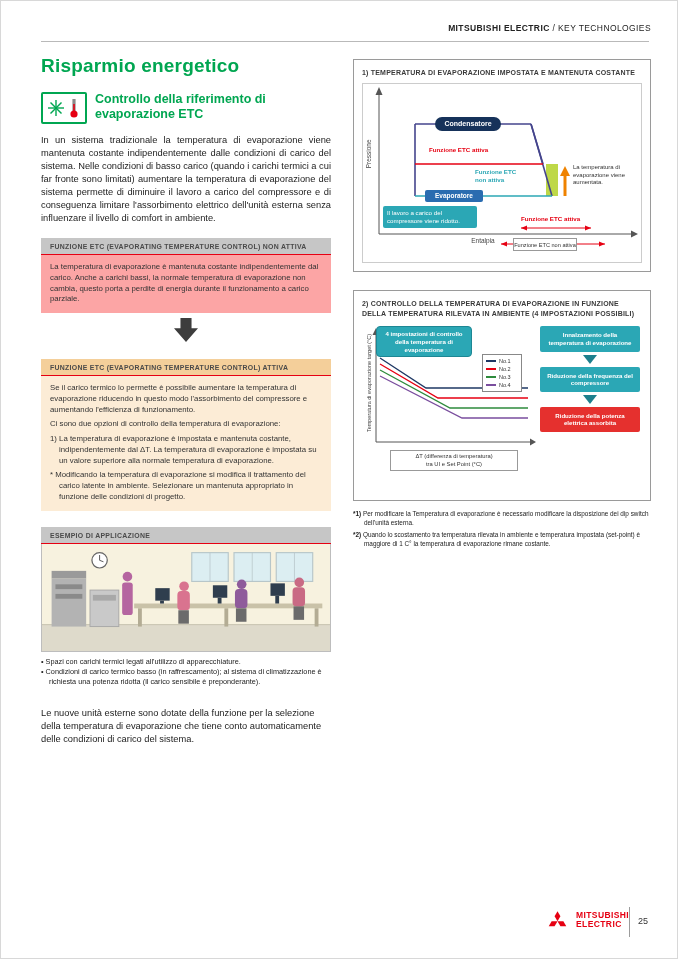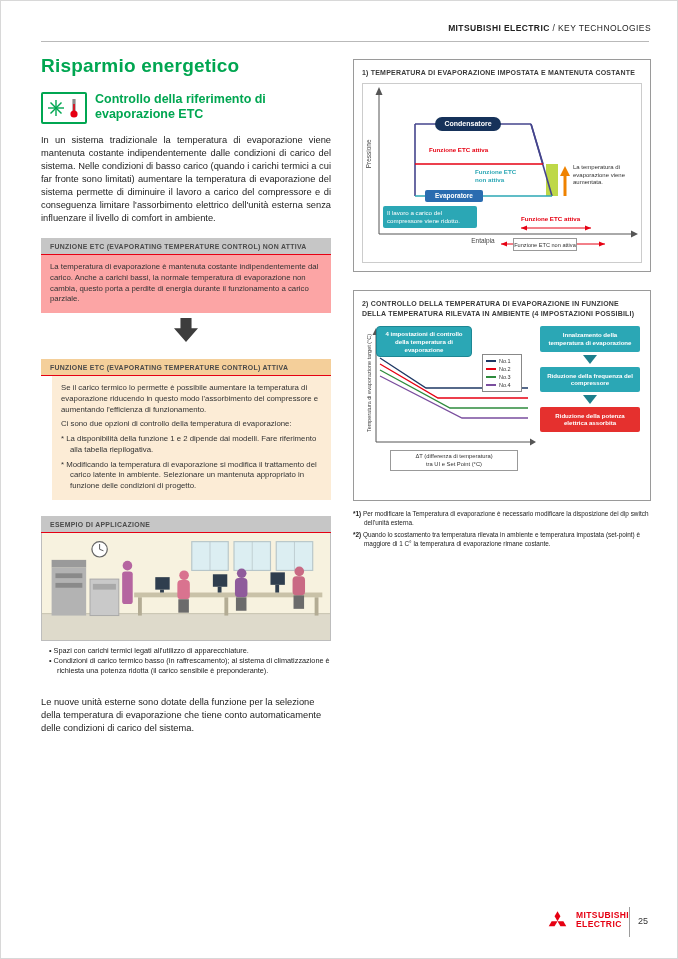--- a/index.html
+++ b/index.html
@@ -22,31 +22,31 @@
   .subtitle { color:#00a651; font-size:12.5px; font-weight:bold; line-height:1.18; }
   .intro { margin-top:10px; font-size:9.3px; line-height:1.4; text-align:justify; color:#1c1c1c; }
 
   .infobox { margin-top:13px; }
   .infobox .hd { padding:5px 9px 4px; font-size:6.9px; font-weight:bold; color:#4a4a4a;
                  letter-spacing:.3px; border-bottom:1.5px solid #e60012; }
   .infobox .bd { padding:7px 9px 8px; font-size:7.8px; line-height:1.38; color:#333; }
   .gray  .hd { background:#c6c6c6; }
   .gray  .bd { background:#fca5a5; }
   .peach .hd { background:#f4cf9a; }
-  .peach .bd { background:#fcecd6;margin-left:11px; }
+  .peach .bd { background:#fcecd6; }
   .bd p + p { margin-top:4px; }
   .hang { padding-left:9px; text-indent:-9px; }
   .arrow-wrap { text-align:center; margin:5px 0 2px; }
 
   .esempio { margin-top:16px; }
   .esempio .hd { background:#c6c6c6; padding:5px 9px 4px; font-size:6.9px; font-weight:bold;
                  color:#4a4a4a; letter-spacing:.3px; border-bottom:1.5px solid #e60012; }
   .illus { display:block; width:100%; border:1px solid #bdbdbd; border-top:none; }
   .bullets { margin-top:5px; font-size:7.3px; line-height:1.35; color:#222; }
-  .bullets div { padding-left:8px; text-indent:-8px;margin-left:8px; }
+  .bullets div { padding-left:8px; text-indent:-8px; }
   .closing { margin-top:20px; font-size:9.3px; line-height:1.42; color:#1c1c1c; }
 
   
   .col-right { position:absolute; left:352px; top:58px; width:298px; }
   .figbox { border:1px solid #9a9a9a; background:#fff; padding:8px; }
   .figbox + .figbox { margin-top:18px; }
   .figtitle { font-size:7px; font-weight:bold; color:#3a3a3a; letter-spacing:.2px; line-height:1.35; }
 
   .chart1 { position:relative; margin-top:6px; width:280px; height:180px; border:1px solid #ccc; background:#fff; }
   .chart1 svg, .chart2 svg { position:absolute; left:0; top:0; }
@@ -138,21 +138,21 @@
       <svg width="24" height="24" viewBox="0 0 26 26">
         <polygon points="7,0 19,0 19,11 26,11 13,26 0,11 7,11" fill="#3d3d3d"></polygon>
       </svg>
     </div>
 
     <div class="infobox peach">
       <div class="hd">FUNZIONE ETC (EVAPORATING TEMPERATURE CONTROL) ATTIVA</div>
       <div class="bd">
         <p>Se il carico termico lo permette è possibile aumentare la temperatura di evaporazione riducendo in questo modo l'assorbimento del compressore e aumentando l'efficienza di funzionamento.</p>
         <p>Ci sono due opzioni di controllo della temperatura di evaporazione:</p>
-        <p class="hang">* La disponibilità della funzione 1 e 2 dipende dai modelli. Fare riferimento alla tabella riepilogativa.</p>
+        <p class="hang">1) La temperatura di evaporazione è impostata e mantenuta costante, indipendentemente dal ΔT. La temperatura di evaporazione è impostata su un valore superiore alla normale temperatura di evaporazione.</p>
         <p class="hang">* Modificando la temperatura di evaporazione si modifica il trattamento del carico latente in ambiente. Selezionare un mantenuta appropriato in funzione delle condizioni di progetto.</p>
       </div>
     </div>
 
     <div class="esempio">
       <div class="hd">ESEMPIO DI APPLICAZIONE</div>
       <svg class="illus" viewBox="0 0 300 112">
         <rect x="0" y="0" width="300" height="112" fill="#f7f2df"></rect>
         <rect x="0" y="84" width="300" height="28" fill="#dedacb"></rect>
         <line x1="0" y1="84" x2="300" y2="84" stroke="#c5c0ae" stroke-width="1"></line>

